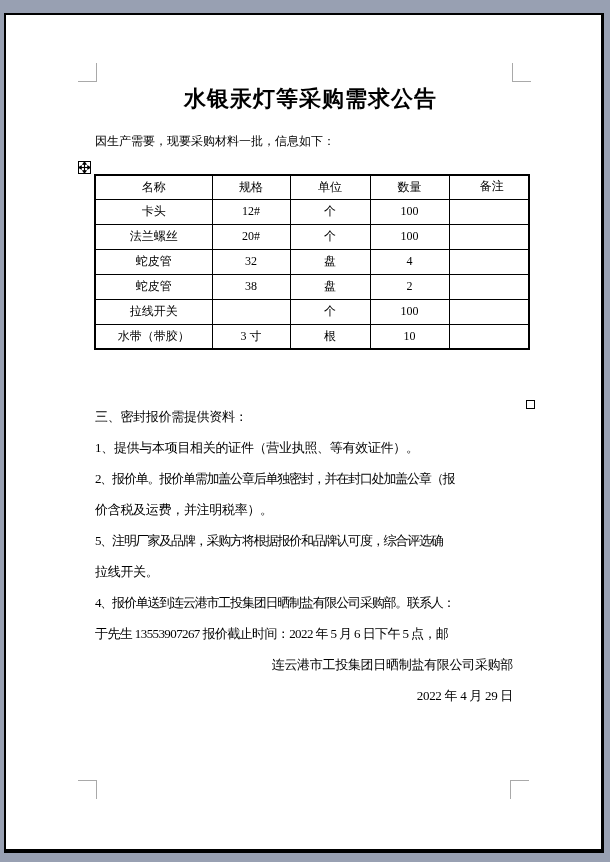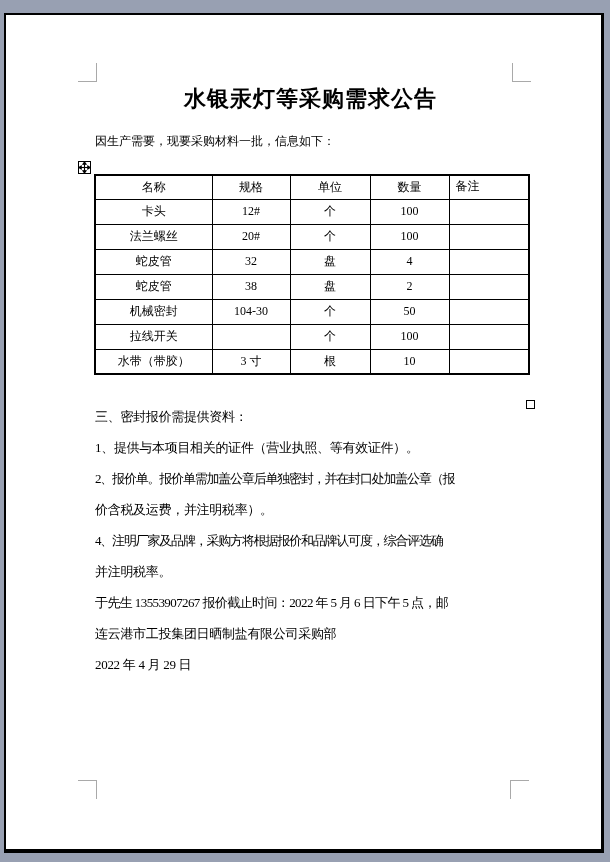--- a/index.html
+++ b/index.html
@@ -33,40 +33,40 @@
 
   table.mat{
     position:absolute;left:88px;top:159px;width:434px;
     border-collapse:collapse;table-layout:fixed;
     border:2px solid #000;
     font-size:12px;font-family:"Liberation Serif","DejaVu Serif",serif;
   }
   table.mat td{border:1px solid #000;text-align:center;padding:0;overflow:hidden;}
   table.mat tr{height:25px;}
   table.mat tr.hdr{height:24px;}
-  table.mat td.remark-h{text-align:left;vertical-align:top;padding:2px 0 0 6px;font-family:Liberation Serif, serif;}
+  table.mat td.remark-h{text-align:center;vertical-align:top;padding:2px 0 0 6px;font-family:Liberation Serif, serif;}
 
   .tbl-handle{
     position:absolute;left:72px;top:146px;width:13px;height:13px;
     box-sizing:border-box;border:1px solid #000;background:#fff;
     display:flex;align-items:center;justify-content:center;
   }
   .tbl-resize{
     position:absolute;left:520px;top:385px;width:9px;height:9px;
     box-sizing:border-box;border:1px solid #000;background:#fff;
   }
 
   .body-block{
     position:absolute;left:89px;top:386px;width:424px;
     font-size:13px;line-height:31px;letter-spacing:-0.3px;
   }
   .line{white-space:pre;}
   .line.tight{letter-spacing:-1.2px;}
   .line.semi{letter-spacing:-0.6px;}
-  .line.right{text-align:left;padding-right:6px;}
+  .line.right{text-align:right;padding-right:6px;}
 </style>
 </head>
 <body>
 
 <div class="page">
 
   <div class="crop crop-tl"></div>
   <div class="crop crop-tr"></div>
   <div class="crop crop-bl"></div>
   <div class="crop crop-br"></div>
@@ -126,27 +126,20 @@
       <td></td>
     </tr>
     <tr>
       <td>蛇皮管</td>
       <td>38</td>
       <td>盘</td>
       <td>2</td>
       <td></td>
     </tr>
     <tr>
-      <td>机械密封</td>
-      <td>104-30</td>
-      <td>个</td>
-      <td>50</td>
-      <td></td>
-    </tr>
-    <tr>
       <td>拉线开关</td>
       <td></td>
       <td>个</td>
       <td>100</td>
       <td></td>
     </tr>
     <tr>
       <td>水带（带胶）</td>
       <td>3 寸</td>
       <td>根</td>
@@ -156,20 +149,21 @@
   </tbody>
     </table>
 
   <div class="tbl-resize"></div>
 
   <div class="body-block">
     <div class="line">三、密封报价需提供资料：</div>
     <div class="line">1、提供与本项目相关的证件（营业执照、等有效证件）。</div>
     <div class="line tight">2、报价单。报价单需加盖公章后单独密封，并在封口处加盖公章（报</div>
     <div class="line">价含税及运费，并注明税率）。</div>
-    <div class="line tight">4、注明厂家及品牌，采购方将根据报价和品牌认可度，综合评选确</div>
-    <div class="line">并注明税率。</div>
+    <div class="line tight">5、注明厂家及品牌，采购方将根据报价和品牌认可度，综合评选确</div>
+    <div class="line">拉线开关。</div>
+    <div class="line tight">4、报价单送到连云港市工投集团日晒制盐有限公司采购部。联系人：</div>
     <div class="line semi">于先生 13553907267 报价截止时间：2022 年 5 月 6 日下午 5 点，邮</div>
     <div class="line right">连云港市工投集团日晒制盐有限公司采购部</div>
     <div class="line right">2022 年 4 月 29 日</div>
   </div>
 
 </div>
 
 </body></html>

